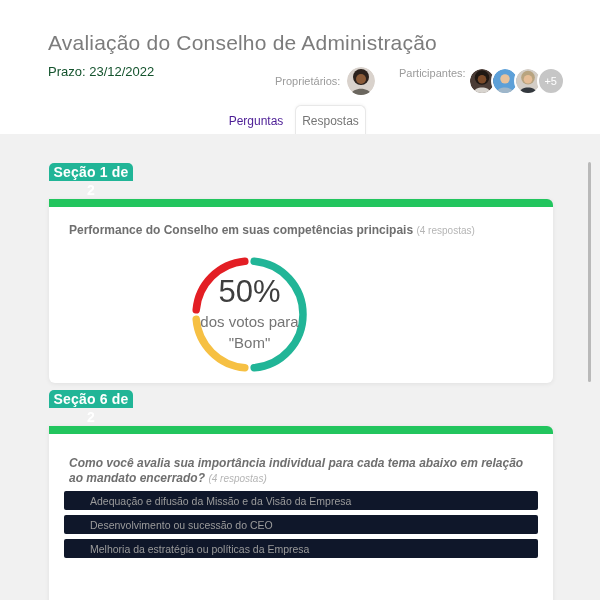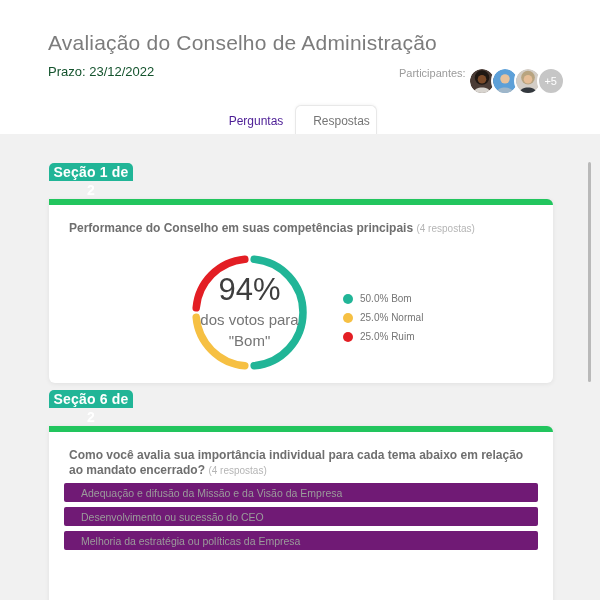--- a/index.html
+++ b/index.html
@@ -20,65 +20,76 @@
   .overflow-badge{width:28px;height:28px;border-radius:50%;background:#c6c6c6;color:#fff;
     font-size:11px;display:flex;align-items:center;justify-content:center;margin-left:-5px;
     border:2px solid #fff;box-sizing:border-box;flex:0 0 auto;}
 
   
   .tab-inactive{position:absolute;left:226px;top:114px;width:60px;text-align:center;
     font-size:12px;color:#4c1d95;cursor:pointer;}
   .tab-active{position:absolute;left:295px;top:105px;width:69px;height:30px;background:#fff;
     border:1px solid #e8e8e8;border-bottom:none;border-radius:6px 6px 0 0;
     display:flex;align-items:center;justify-content:center;font-size:12px;color:#757575;
-    box-shadow:0 -1px 3px rgba(0,0,0,.04);cursor:pointer;padding-left:11px;}
+    box-shadow:0 -1px 3px rgba(0,0,0,.04);cursor:pointer;}
 
   
   .content{position:absolute;left:0;top:134px;width:600px;height:466px;background:#f1f1f1;overflow:hidden;}
   .scrollbar-thumb{position:absolute;left:588px;top:28px;width:3px;height:220px;background:#b9b9b9;border-radius:2px;}
 
   .card{position:absolute;left:49px;width:504px;}
   .card-1{top:29px;}
   .card-2{top:256px;}
   .section-tab{display:inline-block;width:84px;height:18px;line-height:18px;text-align:center;
     background:#21b597;color:#fff;font-size:14px;font-weight:700;border-radius:5px 5px 0 0;letter-spacing:.2px;}
-  .card-body{position:relative;background:#fff;border-top:6px solid #22c55e;
+  .card-body{position:relative;background:#fff;border-top:8px solid #22c55e;
     border-radius:0 6px 6px 6px;box-shadow:0 1px 5px rgba(0,0,0,.07);box-sizing:border-box;}
   .card-1 .card-body{height:184px;}
   .card-2 .card-body{height:200px;border-radius:0 6px 0 0;}
 
   .question{padding:16px 20px 0 20px;font-size:12px;font-weight:600;color:#6f6f6f;line-height:15px;}
-  .card-2 .question{padding-top:16px;}
+  .card-2 .question{padding-top:22px;font-style:italic;}
   .responses-note{font-size:10px;color:#b5b5b5;font-weight:400;}
 
   
   .donut-wrap{position:absolute;left:138px;top:45px;width:125px;height:125px;}
   .donut-center{position:absolute;inset:0;display:flex;flex-direction:column;align-items:center;justify-content:center;text-align:center;}
   .donut-value{font-size:31px;color:#3e3e3e;line-height:1;margin-bottom:5px;font-weight:400;}
   .donut-caption{font-size:15px;color:#757575;line-height:1.35;}
 
   .legend{position:absolute;left:294px;top:84px;}
   .legend-row{display:flex;align-items:center;height:19px;}
   .legend-dot{margin-right:7px;flex:0 0 auto;display:block;}
   .legend-label{font-size:10px;color:#757575;white-space:nowrap;}
 
   
   .rows{margin:5px 15px 0 15px;}
-  .survey-row{height:19px;margin-bottom:5px;background:#701a75;border-radius:2px;
-    display:flex;align-items:center;padding:0 17px;font-size:10.5px;color:#9b9b9b;cursor:pointer;}
+  .survey-row{height:19px;margin-bottom:5px;background:#0f172a;border-radius:2px;
+    display:flex;align-items:center;padding:0 26px;font-size:10.5px;color:#9b9b9b;cursor:pointer;}
 </style>
 </head>
 <body>
 
 <div id="app">
 
   <div class="header">
     <div class="page-title">Avaliação do Conselho de Administração</div>
     <div class="deadline">Prazo: 23/12/2022</div>
 
+    <div class="owners">
+      <span class="people-label">Proprietários:</span>
+      <span class="avatar">
+        <svg viewBox="0 0 28 28" width="28" height="28">
+          <circle cx="14" cy="14" r="14" fill="#d9d2cc"></circle>
+          <circle cx="14" cy="10" r="8" fill="#2b211c"></circle>
+          <circle cx="14" cy="12" r="5" fill="#8a5a38"></circle>
+          <path d="M3.5 28 C5.5 19.5 22.5 19.5 24.5 28 Z" fill="#6b675f"></path>
+        </svg>
+      </span>
+    </div>
 
     <div class="participants">
       <span class="people-label">Participantes:</span>
       <span class="avatar">
         <svg viewBox="0 0 28 28" width="24" height="24">
           <circle cx="14" cy="14" r="14" fill="#4b3c36"></circle>
           <circle cx="14" cy="10" r="8.5" fill="#201813"></circle>
           <circle cx="14" cy="12" r="5" fill="#7c4b2a"></circle>
           <path d="M3.5 28 C5.5 19.5 22.5 19.5 24.5 28 Z" fill="#d8d4cf"></path>
         </svg>
@@ -117,46 +128,26 @@
           <span class="responses-note">(4 respostas)</span>
         </div>
 
         <div class="donut-wrap">
           <svg id="donut-svg" width="125" height="125" viewBox="0 0 125 125">
               <path d="M 67.16283223699972 9.203583652091616 A 53.5 53.5 0 0 1 67.16283223699973 115.79641634790838" fill="none" stroke="#21b597" stroke-width="7.5" stroke-linecap="round"></path>
               <path d="M 57.8371677630003 115.79641634790838 A 53.5 53.5 0 0 1 9.203583652091616 67.16283223699972" fill="none" stroke="#f6c043" stroke-width="7.5" stroke-linecap="round"></path>
               <path d="M 9.203583652091616 57.8371677630003 A 53.5 53.5 0 0 1 57.83716776300028 9.203583652091616" fill="none" stroke="#e31e24" stroke-width="7.5" stroke-linecap="round"></path>
             </svg>
           <div class="donut-center">
-            <div class="donut-value">94%</div>
+            <div class="donut-value">50%</div>
             <div class="donut-caption">dos votos para</div>
             <div class="donut-caption">"Bom"</div>
           </div>
         </div>
 
-        <div class="legend">
-          <div class="legend-row">
-            <svg class="legend-dot" width="10" height="10">
-              <circle cx="5" cy="5" r="5" fill="#21b597"></circle>
-            </svg>
-            <span class="legend-label">50.0% Bom</span>
-          </div>
-          <div class="legend-row">
-            <svg class="legend-dot" width="10" height="10">
-              <circle cx="5" cy="5" r="5" fill="#f6c043"></circle>
-            </svg>
-            <span class="legend-label">25.0% Normal</span>
-          </div>
-          <div class="legend-row">
-            <svg class="legend-dot" width="10" height="10">
-              <circle cx="5" cy="5" r="5" fill="#e31e24"></circle>
-            </svg>
-            <span class="legend-label">25.0% Ruim</span>
-          </div>
-        </div>
       </div>
     </div>
 
     <div class="card card-2">
       <div class="section-tab">Seção 6 de 2</div>
       <div class="card-body">
         <div class="question">
           <span>Como você avalia sua importância individual para cada tema abaixo em relação ao mandato encerrado?</span>
           <span class="responses-note">(4 respostas)</span>
         </div>

